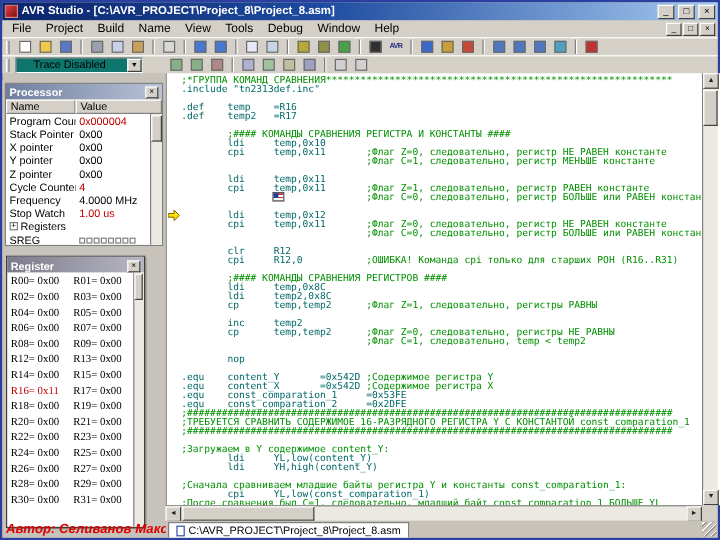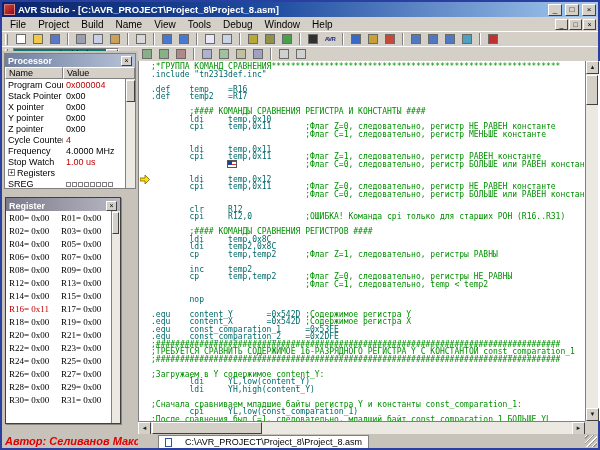--- a/index.html
+++ b/index.html
@@ -31,21 +31,21 @@
   .tbtn{width:16px;height:14px;background:#d4d0c8;border:none;display:flex;align-items:center;justify-content:center;padding:0}
   .tswatch{width:10px;height:10px;border:1px solid #6a6a6a;display:block}
   .ttext{font-size:6px;font-weight:bold;color:#203080;letter-spacing:-0.5px}
   .tsep{width:2px;height:12px;border-left:1px solid #808080;border-right:1px solid #fff;margin:0 3px}
   #trace-combo{width:106px;height:13px;background:#0f766e;border:1px solid;border-color:#808080 #fff #fff #808080;
     display:flex;align-items:center;font-size:9px;padding-left:14px;margin-right:19px}
   #trace-combo .cbarrow{margin-left:auto;width:12px;height:11px;background:#d4d0c8;border:1px solid;
     border-color:#fff #404040 #404040 #fff;font-size:6px;text-align:center;line-height:10px}
 
   
-  #sidebar{position:absolute;left:0;top:49px;width:136px;bottom:0;background:#c7c3bb}
+  #sidebar{position:absolute;left:0;top:65px;width:136px;bottom:0;background:#c7c3bb}
   #processor-panel{position:absolute;left:2px;top:2px;width:132px;height:136px;background:#d4d0c8;border:1px solid #808080}
   .pcaption{height:13px;background:linear-gradient(90deg,#6f7f9e,#b9c3d8);color:#fff;font-size:9px;font-weight:bold;
     display:flex;align-items:center;padding:0 3px}
   .closex{margin-left:auto;width:11px;height:10px;font-size:7px;line-height:8px;text-align:center;background:#d4d0c8;
     border:1px solid;border-color:#fff #404040 #404040 #fff;color:#000;padding:0}
   .phead{display:flex;height:12px}
   .phcell{font-size:9px;padding:0 3px;background:#d4d0c8;border:1px solid;border-color:#fff #808080 #808080 #fff;overflow:hidden}
   .phcell.n{width:58px}
   .phcell.v{flex:1}
   #proc-body{position:relative;background:#fff;height:109px;overflow:hidden}
@@ -89,22 +89,22 @@
     font-size:6px;line-height:11px;text-align:center;color:#202020;padding:0}
   #vup{left:0;top:0} #vdn{left:0;bottom:0}
   #hl{left:0;top:0} #hr{right:0;top:0}
   .thumb{position:absolute;background:#d4d0c8;border:1px solid;border-color:#fff #404040 #404040 #fff}
   #vthumb{left:0;top:14px;width:12px;height:30px}
   #hthumb{left:14px;top:0;width:110px;height:12px}
   #scroll-corner{position:absolute;left:583px;top:419px;width:13px;height:13px;background:#d4d0c8}
 
   
   #tabbar{position:absolute;left:136px;top:432px;right:0;height:14px;background:#c7c3bb;display:flex;align-items:flex-end}
-  #file-tab{height:13px;background:#fff;border:1px solid #808080;border-bottom:none;display:flex;align-items:center;gap:13px;
-    padding:0 6px;font-size:9px;margin-left:20px;white-space:nowrap}
+  #file-tab{height:13px;background:#fff;border:1px solid #808080;border-bottom:none;display:flex;align-items:center;gap:3px;
+    padding:0 6px;font-size:9px;margin-left:2px;white-space:nowrap}
   .docicon{width:7px;height:9px;background:#fff;border:1px solid #3050a0}
   #resize-grip{position:absolute;right:1px;bottom:1px;width:12px;height:12px;
     background:repeating-linear-gradient(315deg,transparent 0 2px,#979389 2px 3px,#fff 3px 4px)}
 </style>
 </head>
 <body>
 
 <div id="app">
 
   <div id="titlebar">

